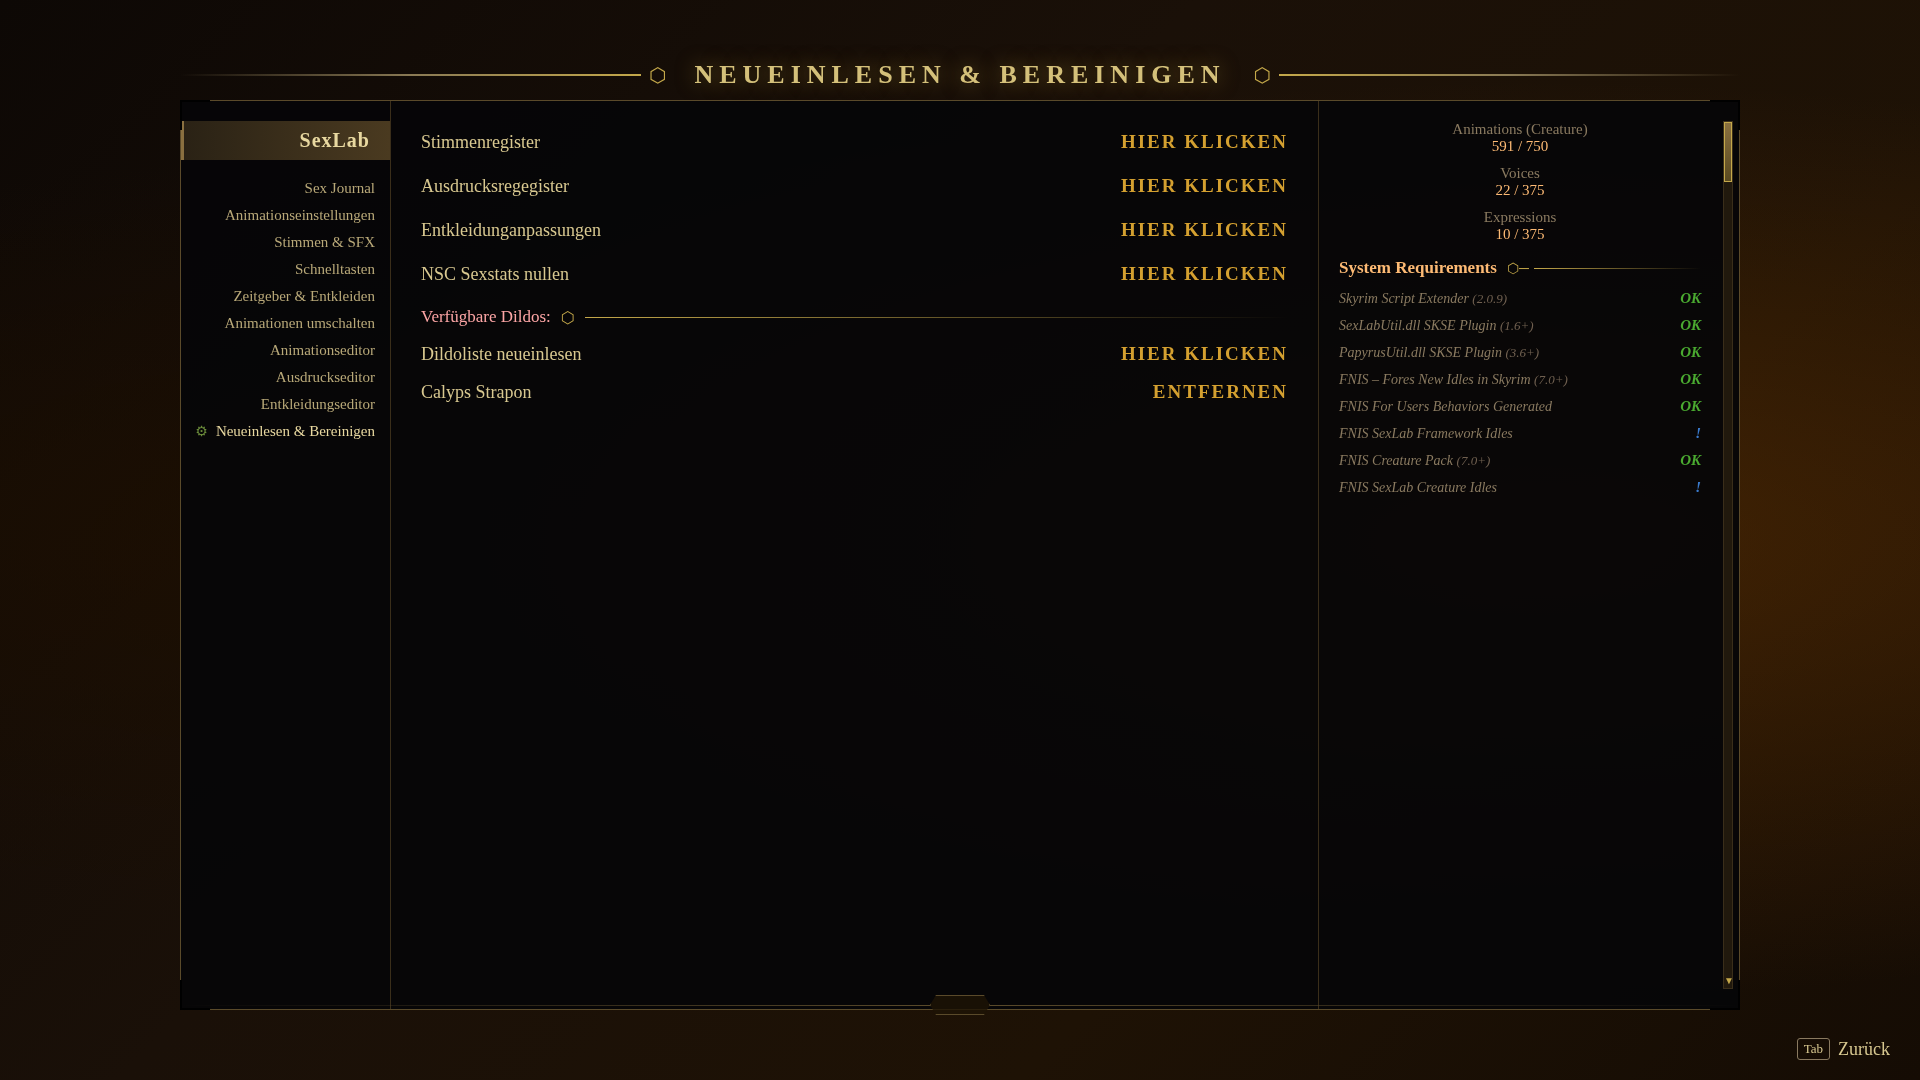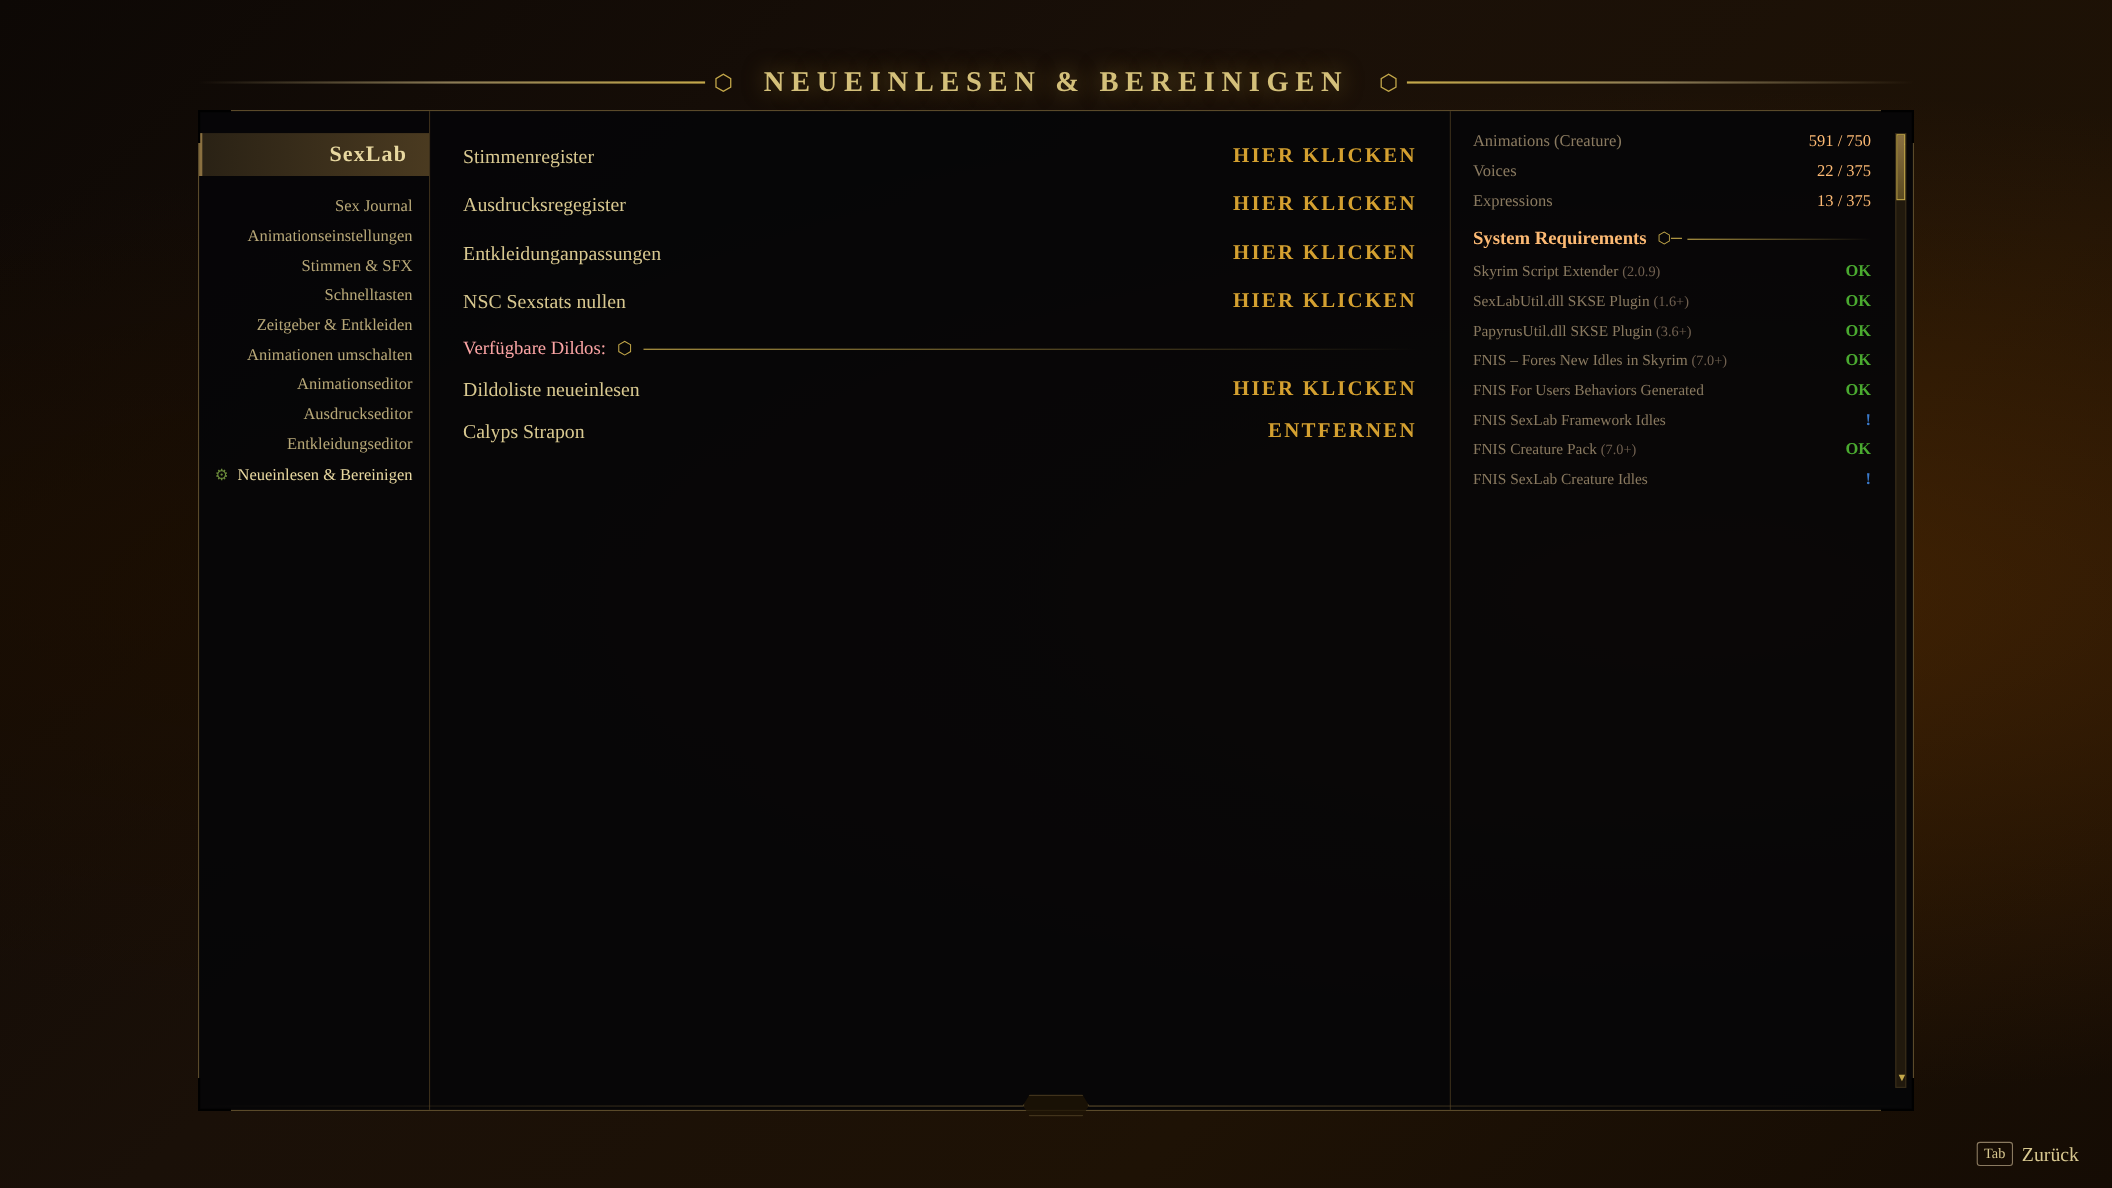--- a/index.html
+++ b/index.html
@@ -240,20 +240,21 @@
 
     .scrollbar-arrow.top { top: 2px; }
     .scrollbar-arrow.bottom { bottom: 2px; }
 
     .stat-row {
       display: flex;
       align-items: center;
       justify-content: space-between;
       margin-bottom: 10px;
       padding-right: 18px;
+      flex-direction: column;
     }
 
     .stat-label {
       color: #8a7a60;
       font-size: 15px;
     }
 
     .stat-value {
       color: #fdba74;
       font-size: 15px;
@@ -285,20 +286,21 @@
       font-size: 14px;
       margin-right: 5px;
     }
 
     .req-row {
       display: flex;
       align-items: center;
       justify-content: space-between;
       margin-bottom: 10px;
       padding-right: 18px;
+      font-style: italic;
     }
 
     .req-label {
       color: #8a7a60;
       font-size: 14px;
     }
 
     .req-label .version {
       color: #706050;
       font-size: 13px;
@@ -447,21 +449,21 @@
       <div class="stat-row">
         <span class="stat-label">Animations (Creature)</span>
         <span class="stat-value">591 / 750</span>
       </div>
       <div class="stat-row">
         <span class="stat-label">Voices</span>
         <span class="stat-value">22 / 375</span>
       </div>
       <div class="stat-row">
         <span class="stat-label">Expressions</span>
-        <span class="stat-value">13 / 375</span>
+        <span class="stat-value">10 / 375</span>
       </div>
 
       <div class="section-header">
         <span class="section-header-text">System Requirements</span>
         <span class="section-icon">⬡─</span>
         <div class="section-header-line"></div>
       </div>
 
       <div class="req-row">
         <span class="req-label">

